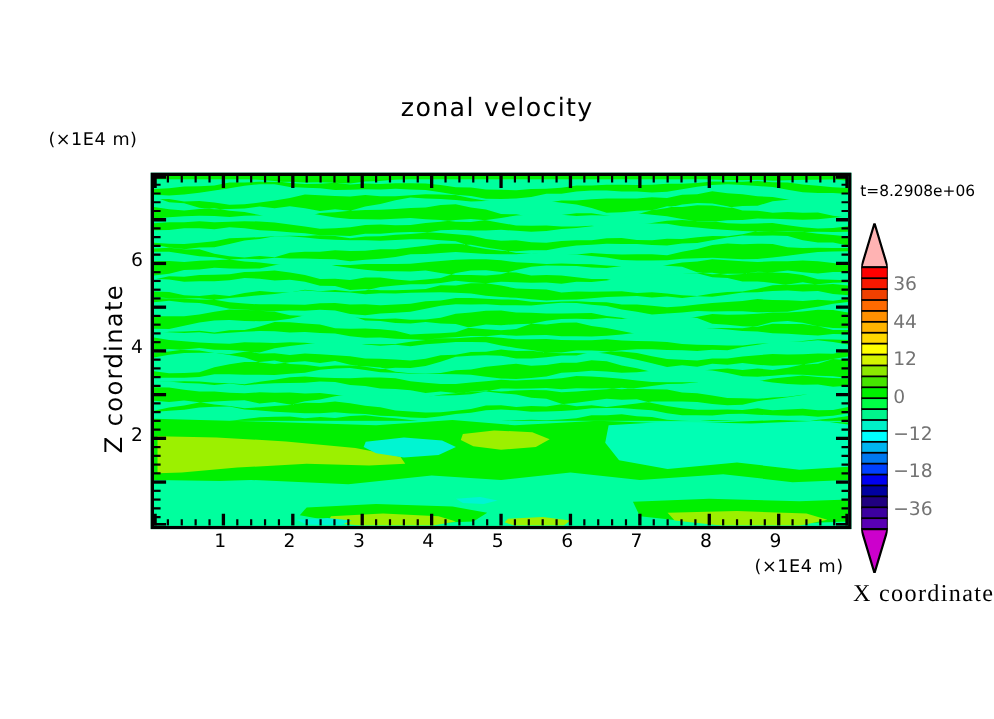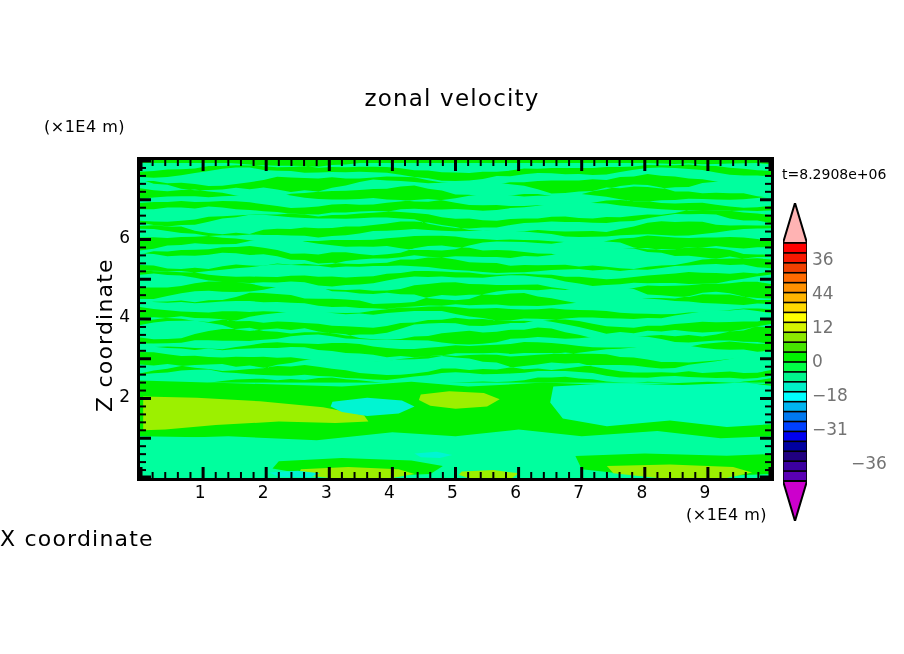--- a/index.html
+++ b/index.html
@@ -52,23 +52,24 @@
     top: 505px;
     font-size: 16px;
     letter-spacing: 0.5px;
   }
 
   
   #x-axis-title {
     left: 0;
     top: 526px;
     width: 904px;
-    text-align: left;
+    text-align: right;
     font-size: 22px;
     letter-spacing: 1.2px;
+    font-family: Liberation Serif, serif;
   }
   #y-axis-title {
     left: 0px;
     top: 0px;
     font-size: 22px;
     letter-spacing: 1.2px;
     transform-origin: 0 0;
     transform: translate(92px, 412px) rotate(-90deg);
   }
 
@@ -432,18 +433,18 @@
           <rect x="0" y="268.0833333333333" width="24" height="10.516666666666666" fill="#5a00b4" stroke="#000" stroke-width="1.6"></rect>
           <polygon points="12,318 24,278 0,278" fill="#cc00cc" stroke="#000" stroke-width="2"></polygon>
         </g>
     </svg>
   </div>
   <div id="cb-labels">
       <div class="cb-label" style="top: 249px;">36</div>
       <div class="cb-label" style="top: 283px;">44</div>
       <div class="cb-label" style="top: 317px;">12</div>
       <div class="cb-label" style="top: 351px;">0</div>
-      <div class="cb-label" style="top: 385px;">−18</div>
-      <div class="cb-label" style="top: 419px;">−31</div>
-      <div class="cb-label" style="top: 453px; margin-left: 39px;">−36</div>
+      <div class="cb-label" style="top: 385px;">−12</div>
+      <div class="cb-label" style="top: 419px;">−18</div>
+      <div class="cb-label" style="top: 453px;">−36</div>
     </div>
 
 </div>
 
 </body></html>

